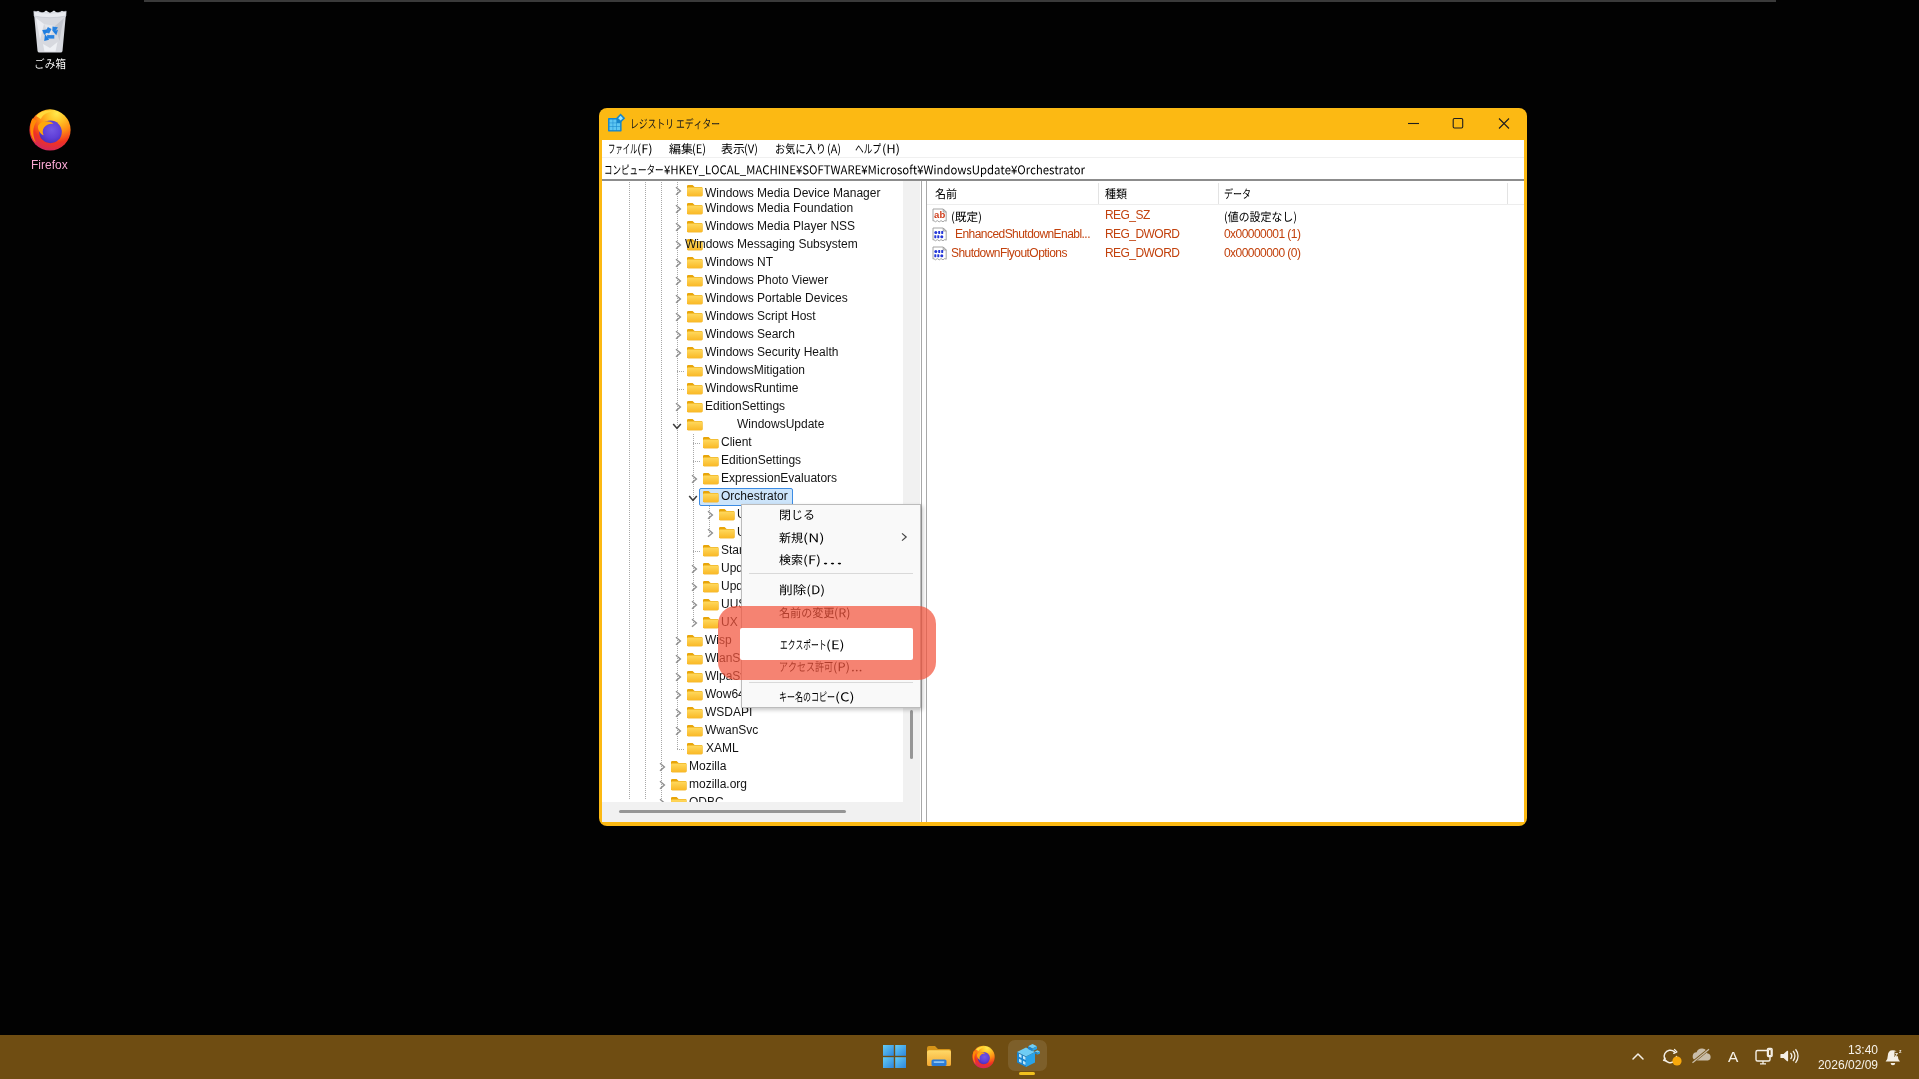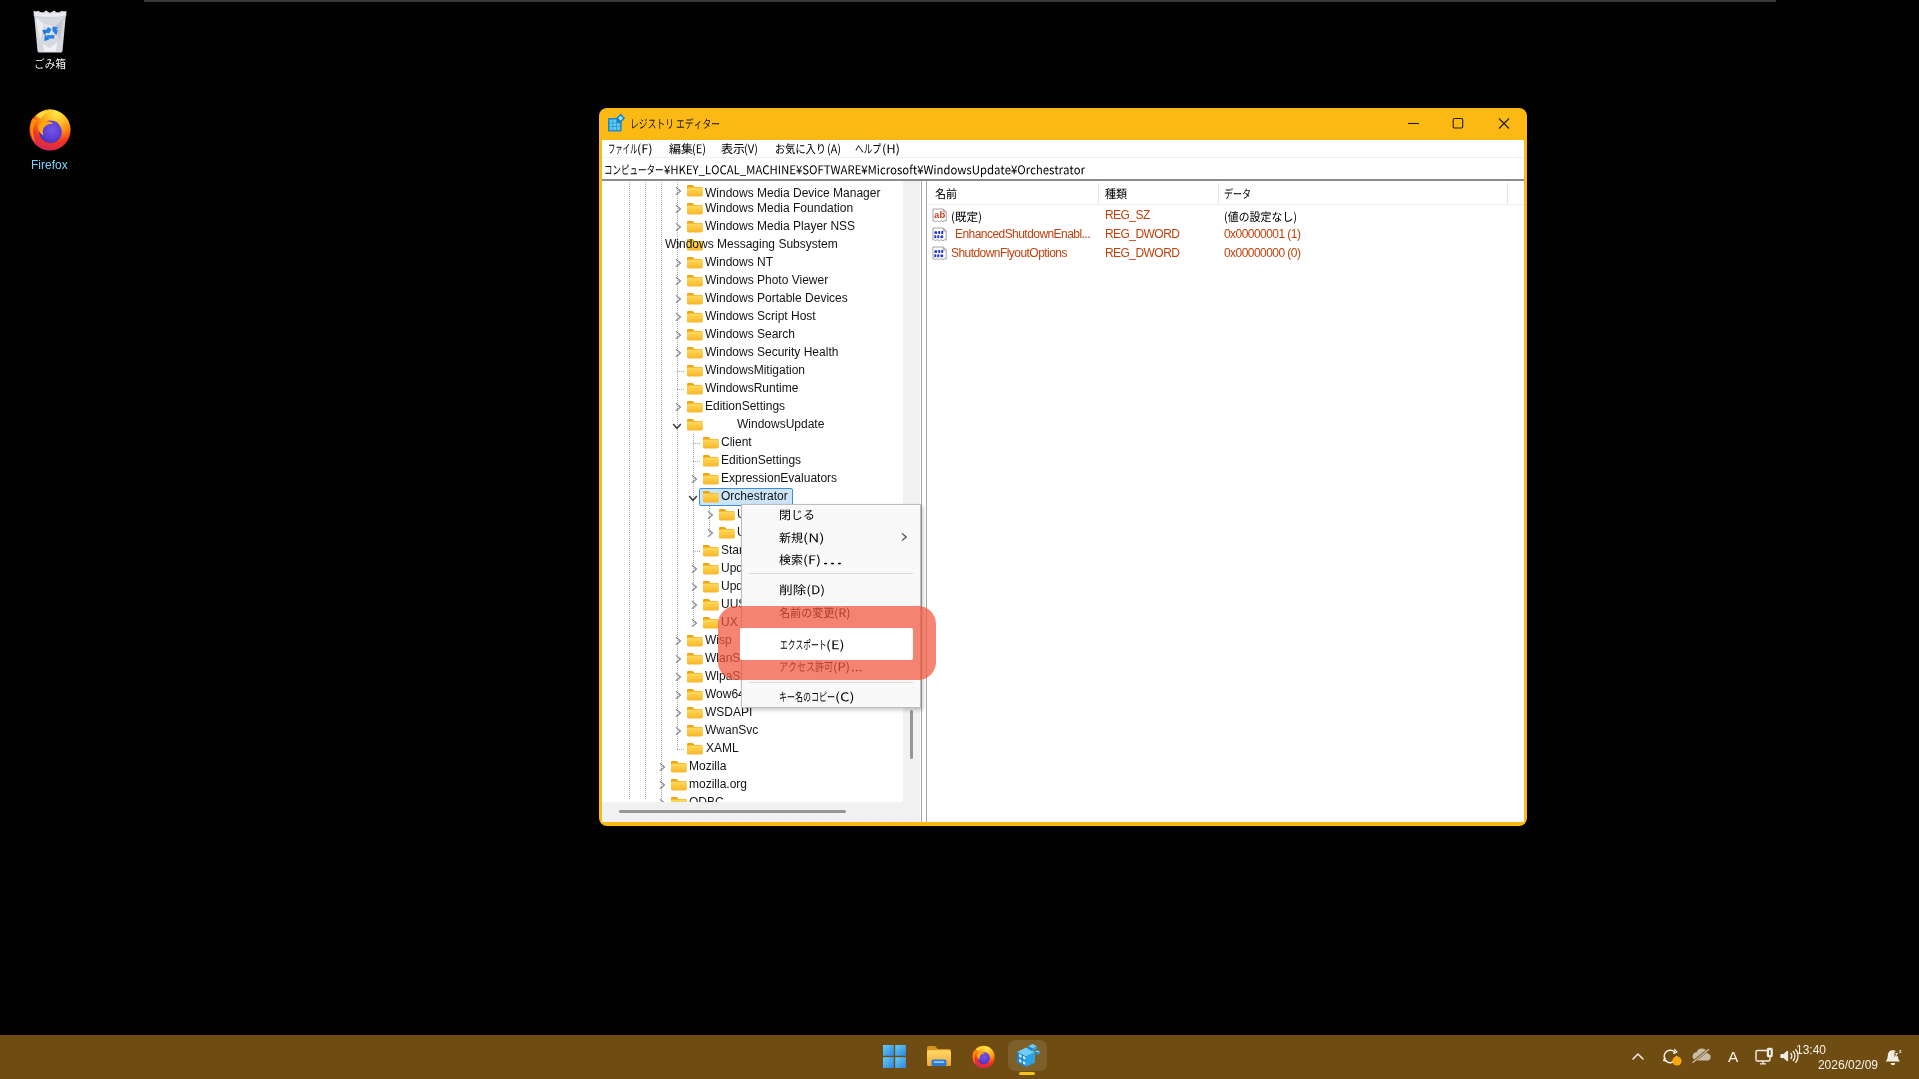--- a/index.html
+++ b/index.html
@@ -1,19 +1,19 @@
 <!DOCTYPE html>
 <html><head><meta charset="utf-8"><style>
 *{margin:0;padding:0;box-sizing:border-box}
 html,body{width:1919px;height:1079px;background:#020202;overflow:hidden;
  font-family:"Liberation Sans",sans-serif}
 .abs{position:absolute}
 .t{position:absolute;font:12px "Liberation Sans",sans-serif;color:#131313;white-space:pre}
 .t2{position:absolute;font:12px "Liberation Sans",sans-serif;color:#c2410c;white-space:pre;letter-spacing:-0.55px}
-.tw{position:absolute;font:12px "Liberation Sans",sans-serif;color:#7dd3fc;white-space:pre}
+.tw{position:absolute;font:12px "Liberation Sans",sans-serif;color:#f9a8d4;white-space:pre}
 .guide{position:absolute;width:1px;background-image:repeating-linear-gradient(to bottom,#a8a8a8 0 1px,transparent 1px 2px)}
 .hdots{position:absolute;height:1px;background-image:repeating-linear-gradient(to right,#a8a8a8 0 1px,transparent 1px 2px)}
 </style></head><body>
 <div class="abs" style="left:144px;top:0;width:1632px;height:2px;background:#3a3a3a"></div>
 <svg class="abs" style="left:32px;top:8px" width="36" height="45" viewBox="0 0 36 45">
 <path d="M2.5 5 L6 2.8 L10 5.5 L14 2.5 L18 5 L22 2.6 L26 5.4 L30 2.8 L33.5 5 L33.5 9 L2.5 9 Z" fill="#eef0f4"></path>
 <path d="M2 5.5 L34 5.5 L30.5 43 Q30.3 44.6 28.4 44.6 L7.6 44.6 Q5.7 44.6 5.5 43 Z" fill="#d7d9df"></path>
 <path d="M4 10 L12 16 L8 32 L6.3 22 Z" fill="#eceef3"></path>
 <path d="M32 10 L23 18 L27.5 33 L29.7 20 Z" fill="#c3c6ce"></path>
 <path d="M11 36 L18 40 L25.5 34 L23.5 43.5 L12.5 43.5 Z" fill="#eef0f4"></path>
@@ -159,21 +159,21 @@
 <svg class="abs" style="left:686.5px;top:220.4px" width="16" height="13" viewBox="0 0 16 13">
     <use href="#fold"></use>
   </svg>
 <div class="t" style="left:705.0px;top:219.0px">Windows Media Player NSS</div>
 <svg class="abs" style="left:673.5px;top:240.0px" width="8" height="10" viewBox="0 0 8 10">
     <path d="M2 1.2 L6.4 5 L2 8.8" fill="none" stroke="#8f8f8f" stroke-width="1.4"></path>
   </svg>
 <svg class="abs" style="left:686.5px;top:238.4px" width="16" height="13" viewBox="0 0 16 13">
     <use href="#fold"></use>
   </svg>
-<div class="t" style="left:665px;top:237.0px">Windows Messaging Subsystem</div>
+<div class="t" style="left:685px;top:237.0px">Windows Messaging Subsystem</div>
 <svg class="abs" style="left:673.5px;top:258.0px" width="8" height="10" viewBox="0 0 8 10">
     <path d="M2 1.2 L6.4 5 L2 8.8" fill="none" stroke="#8f8f8f" stroke-width="1.4"></path>
   </svg>
 <svg class="abs" style="left:686.5px;top:256.4px" width="16" height="13" viewBox="0 0 16 13">
     <use href="#fold"></use>
   </svg>
 <div class="t" style="left:705.0px;top:255.0px">Windows NT</div>
 <svg class="abs" style="left:673.5px;top:276.0px" width="8" height="10" viewBox="0 0 8 10">
     <path d="M2 1.2 L6.4 5 L2 8.8" fill="none" stroke="#8f8f8f" stroke-width="1.4"></path>
   </svg>
@@ -572,20 +572,20 @@
 <rect x="139.5" y="3.5" width="4.6" height="8" rx="1" fill="#6f4d12"></rect>
 <rect x="140.3" y="4.6" width="3" height="6" rx="0.8"></rect>
 </g>
 <g stroke="#f4efe6" fill="#f4efe6" stroke-width="1.2">
 <path d="M153 9.5 L156 9.5 L159.5 6.3 L159.5 15.7 L156 12.5 L153 12.5 Z" stroke-linejoin="round"></path>
 <path d="M162.5 8 a4.5 4.5 0 0 1 0 6" fill="none" stroke-width="1.3"></path>
 <path d="M165 6 a7.5 7.5 0 0 1 0 10" fill="none" stroke-width="1.3"></path>
 <path d="M167.5 4.2 a10.4 10.4 0 0 1 0 13.6" fill="none" stroke-width="1.3"></path>
 </g>
   </svg>
-<div class="tw" style="left:1756px;top:1042.5px;width:70px;text-align:right;color:#f6f2ea">13:40</div>
+<div class="tw" style="left:1808px;top:1042.5px;width:70px;text-align:right;color:#f6f2ea">13:40</div>
 <div class="tw" style="left:1808px;top:1057.5px;width:70px;text-align:right;color:#f6f2ea">2026/02/09</div>
 <svg class="abs" style="left:1883px;top:1045px" width="22" height="24" viewBox="0 0 22 24">
 <path d="M2.6 16.5 Q4.8 14.8 4.8 10.8 Q4.8 5.2 9.8 5.2 Q14.8 5.2 14.8 10.8 Q14.8 14.8 17 16.5 Z" fill="#f4efe6"></path>
 <path d="M7.6 18 a2.3 2.3 0 0 0 4.6 0 Z" fill="#f4efe6"></path>
 <path d="M11.5 6.5 L17.5 6.5 L17.5 12 L11.5 12 Z" fill="#6f4d12"></path>
 <text x="11.8" y="11.8" font-family="Liberation Sans" font-size="6.8" font-weight="bold" fill="#f4efe6">z</text>
 <text x="16" y="7.5" font-family="Liberation Sans" font-size="5" font-weight="bold" fill="#f4efe6">z</text>
 </svg>
 </body></html>

